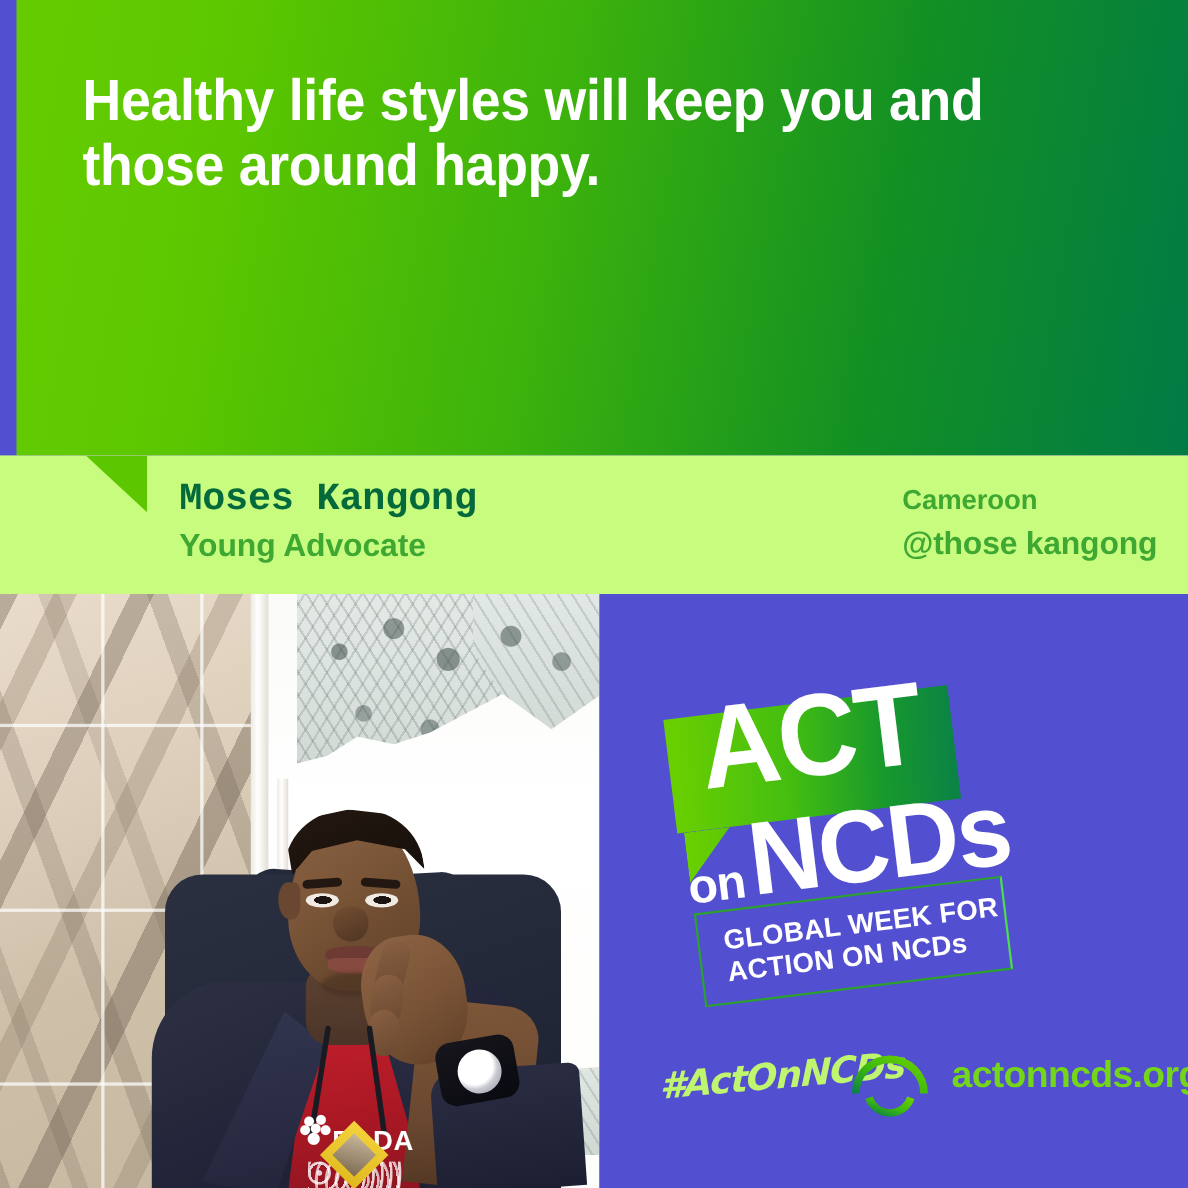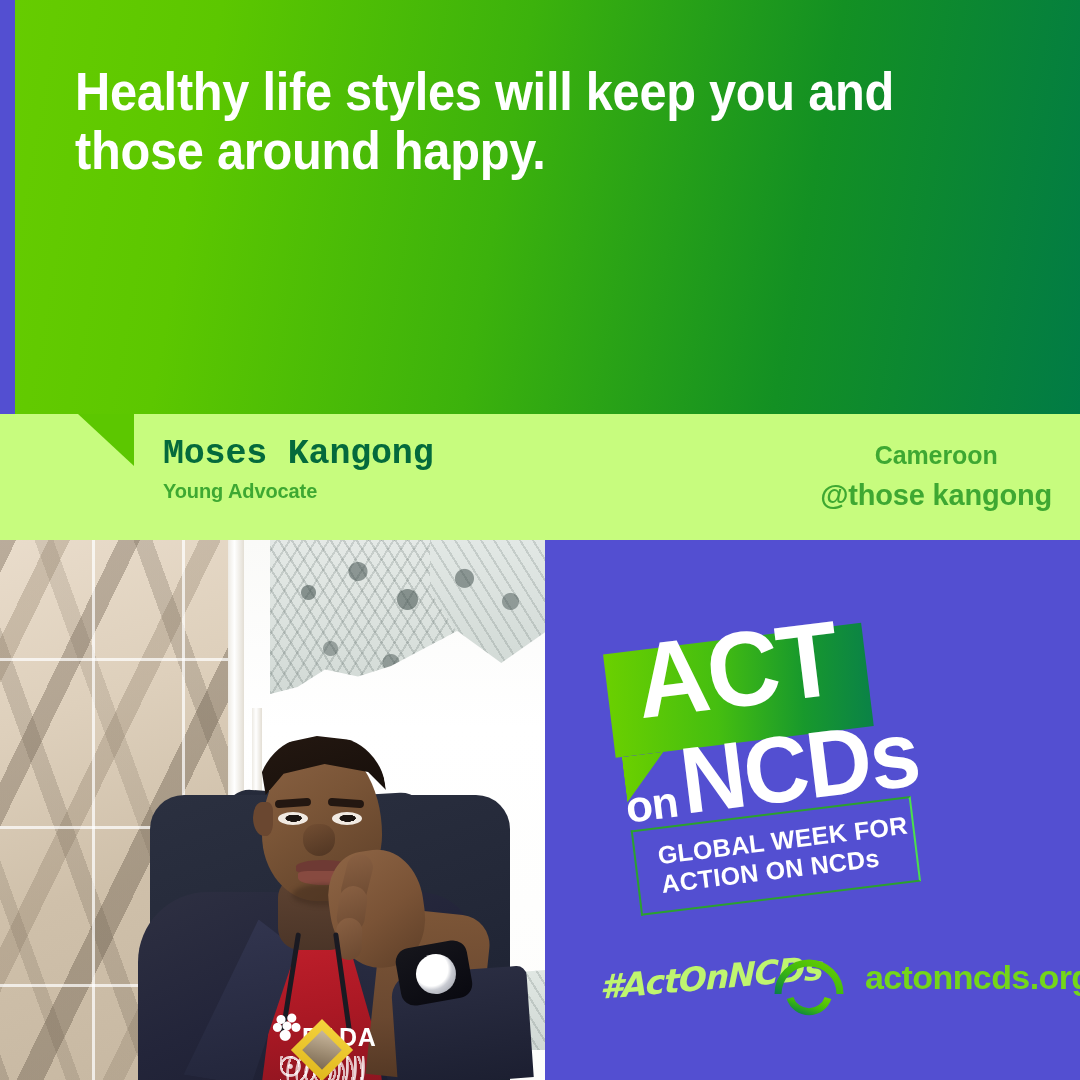--- a/index.html
+++ b/index.html
@@ -32,24 +32,24 @@
     background:#5CC700;
     clip-path:polygon(0 0,100% 0,100% 100%);
   }
   #name-left{ position:absolute; left:163px; top:434px; }
   #speaker-name{
     color:#046A3C; font-size:35px; font-weight:700; line-height:1.18;
     letter-spacing:-0.2px;
     font-family:Liberation Mono, monospace;
   }
   #speaker-role{
-    color:#3EA832; font-size:20px; font-weight:700; line-height:1.2;
+    color:#3EA832; font-size:29px; font-weight:700; line-height:1.2;
     margin-top:4px; letter-spacing:-0.1px;
   }
-  #name-right{ position:absolute; right:28px; top:440px; text-align:center; }
+  #name-right{ position:absolute; right:28px; top:440px; text-align:left; }
   #speaker-country{
     color:#3EA832; font-size:25px; font-weight:700; line-height:1.25;
     letter-spacing:-0.1px;
   }
   #speaker-handle{
     color:#3EA832; font-size:29px; font-weight:700; line-height:1.25;
     margin-top:6px; letter-spacing:-0.2px;
   }
 
   

